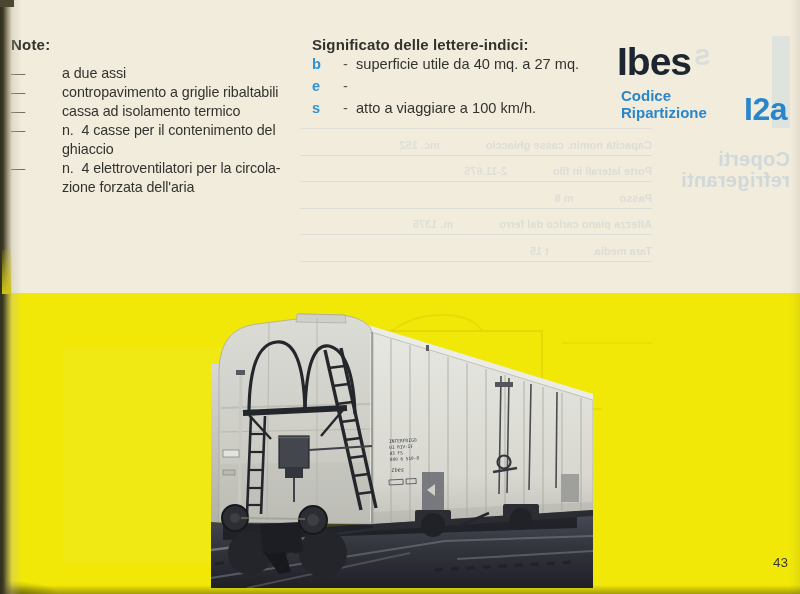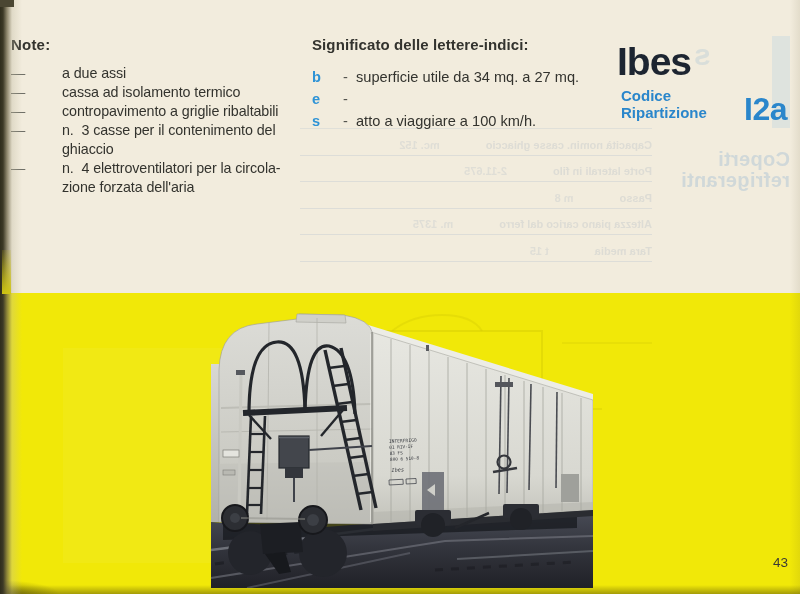--- a/index.html
+++ b/index.html
@@ -29,21 +29,21 @@
   }
 
   
   .notes{position:absolute;left:11px;top:36px;width:294px;color:#33332e;z-index:5;}
   .notes-title{font-size:15px;font-weight:bold;letter-spacing:.2px;margin-bottom:11px;}
   .note-item{display:flex;font-size:14.3px;line-height:19px;letter-spacing:-.1px;}
   .note-dash{width:21px;flex:0 0 21px;color:#6f6f67;}
   .note-text{flex:1;white-space:pre-wrap;margin-left:30px;}
 
   .legend{position:absolute;left:312px;top:36px;width:310px;color:#33332e;z-index:5;}
-  .legend-title{font-size:15px;font-weight:bold;letter-spacing:.1px;margin-bottom:13px;}
+  .legend-title{font-size:15px;font-weight:bold;letter-spacing:.1px;}
   .legend-entry{display:flex;font-size:14.6px;line-height:22px;}
   .legend-letter{width:31px;flex:0 0 31px;font-weight:bold;color:#2e93d6;}
   .legend-dash{width:13px;flex:0 0 13px;color:#55554f;}
   .legend-text{flex:1;}
 
   .ibes-title{position:absolute;left:617px;top:40px;font-size:39px;font-weight:bold;
     color:#1d2531;letter-spacing:-1px;z-index:5;}
   .code-label{position:absolute;left:621px;top:88px;font-size:15px;font-weight:bold;
     color:#2a86cb;line-height:16.5px;z-index:5;}
   .code-value{position:absolute;left:744px;top:91px;font-size:32px;font-weight:bold;
@@ -114,44 +114,44 @@
   <div class="bleed-bar"></div>
 
   <div class="notes">
     <div class="notes-title">Note:</div>
     <div class="note-item">
       <span class="note-dash">—</span>
       <span class="note-text">a due assi</span>
     </div>
     <div class="note-item">
       <span class="note-dash">—</span>
+      <span class="note-text">contropavimento a griglie ribaltabili</span>
+    </div>
+    <div class="note-item">
+      <span class="note-dash">—</span>
       <span class="note-text">cassa ad isolamento termico</span>
     </div>
     <div class="note-item">
       <span class="note-dash">—</span>
-      <span class="note-text">contropavimento a griglie ribaltabili</span>
-    </div>
-    <div class="note-item">
-      <span class="note-dash">—</span>
-      <span class="note-text">n.  3 casse per il contenimento del
+      <span class="note-text">n.  4 casse per il contenimento del
 ghiaccio</span>
     </div>
     <div class="note-item">
       <span class="note-dash">—</span>
       <span class="note-text">n.  4 elettroventilatori per la circola-
 zione forzata dell'aria</span>
     </div>
   </div>
 
   <div class="legend">
     <div class="legend-title">Significato delle lettere-indici:</div>
     <div class="legend-entry">
       <span class="legend-letter">b</span>
       <span class="legend-dash">-</span>
-      <span class="legend-text">superficie utile da 34 mq. a 27 mq.</span>
+      <span class="legend-text">superficie utile da 40 mq. a 27 mq.</span>
     </div>
     <div class="legend-entry">
       <span class="legend-letter">e</span>
       <span class="legend-dash">-</span>
     </div>
     <div class="legend-entry">
       <span class="legend-letter">s</span>
       <span class="legend-dash">-</span>
       <span class="legend-text">atto a viaggiare a 100 km/h.</span>
     </div>

